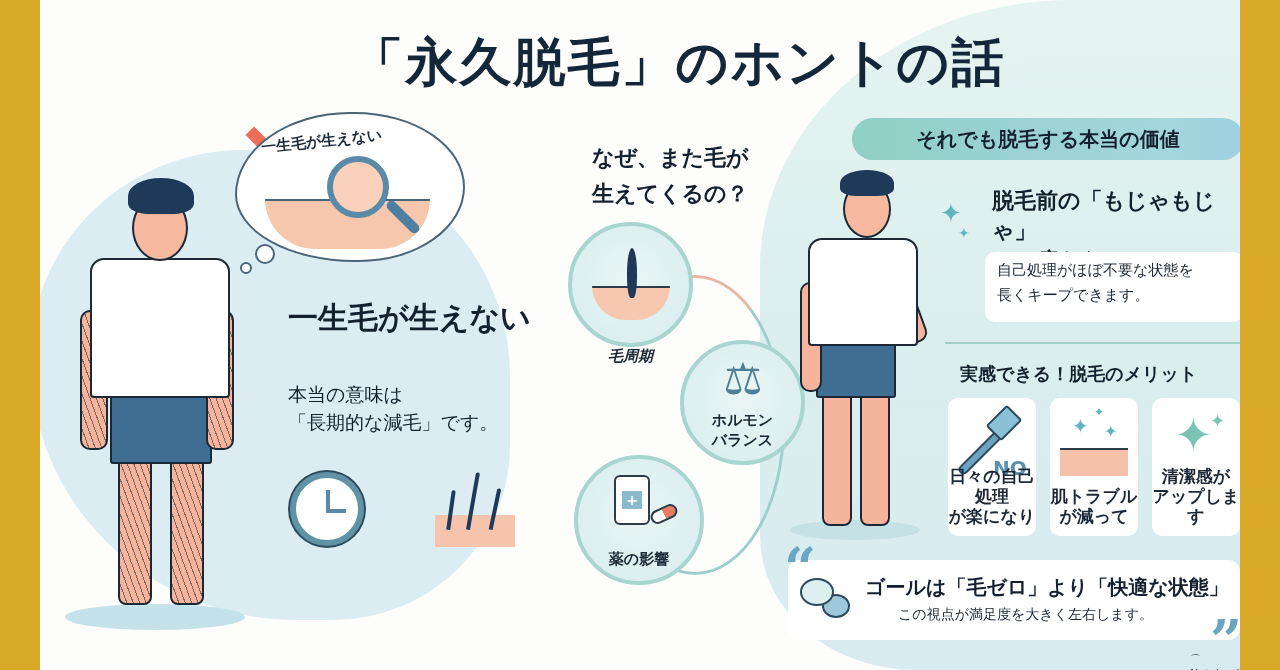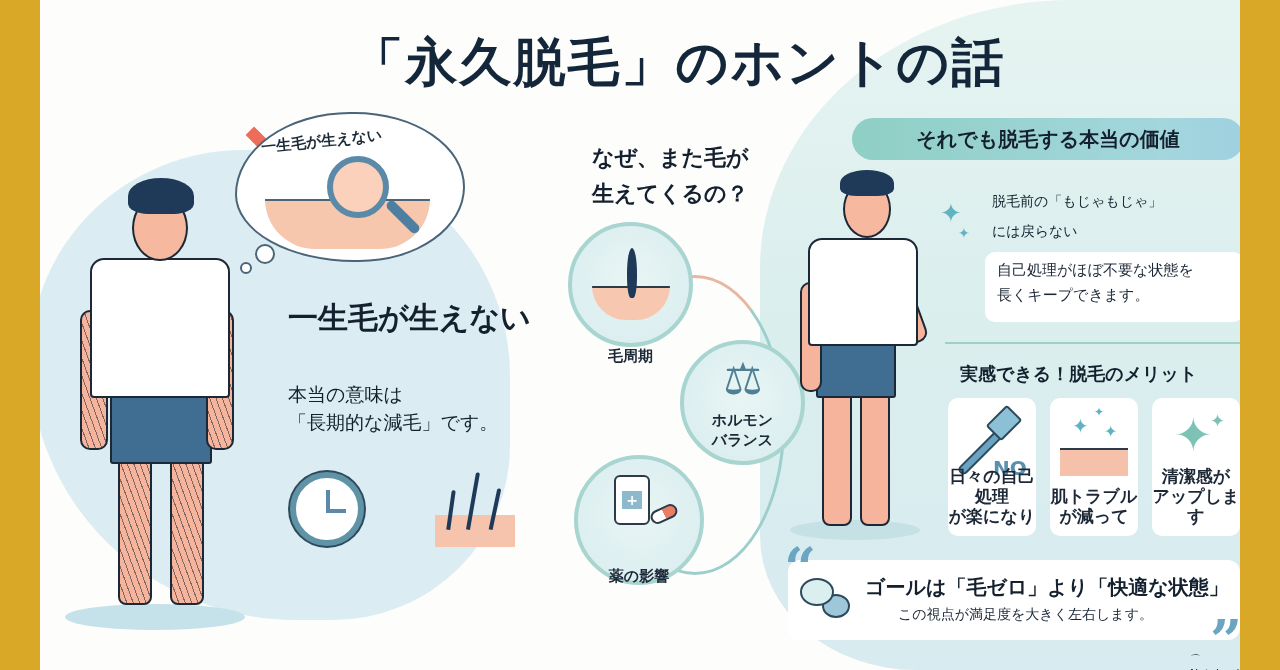--- a/index.html
+++ b/index.html
@@ -42,21 +42,21 @@
   .follicle{position:absolute;left:395px;top:470px;width:80px;height:80px;}
   .follicle .skin{position:absolute;left:0;top:45px;width:80px;height:32px;background:#f6c4ad;}
   .follicle .h{position:absolute;bottom:20px;width:4px;background:#1f3a58;border-radius:3px 3px 0 0;}
   
   .mid-q{position:absolute;left:552px;top:140px;font-size:22px;font-weight:bold;line-height:36px;color:#14202e;}
   .circle{position:absolute;width:125px;height:125px;border-radius:50%;background:radial-gradient(circle at 50% 45%,#e9f5f4 0%,#d7ecef 100%);border:4px solid #a8d5cf;}
   .circle .lbl{position:absolute;width:100%;text-align:center;font-weight:bold;font-size:15px;color:#1c2836;line-height:20px;}
   .arc{position:absolute;border-radius:50%;border:3px solid #9ccfcc;}
   
   .pill-title{position:absolute;left:812px;top:118px;width:392px;height:42px;border-radius:21px;background:linear-gradient(90deg,#8fcfc4,#a3d6dd 80%,#9fd0e0);text-align:center;font-weight:bold;font-size:20px;line-height:42px;color:#14202e;}
-  .r-h{position:absolute;left:952px;top:186px;font-size:14px;font-weight:normal;line-height:30px;color:#14202e;}
+  .r-h{position:absolute;left:952px;top:186px;font-size:22px;font-weight:bold;line-height:30px;color:#14202e;}
   .r-box{position:absolute;left:945px;top:252px;width:258px;height:70px;background:#fff;border-radius:10px;padding:6px 12px;font-size:15px;line-height:25px;color:#1c2836;}
   .divider{position:absolute;left:905px;top:342px;width:300px;height:2px;background:#9fd0c6;}
   .merit-h{position:absolute;left:920px;top:362px;font-size:18px;font-weight:bold;color:#14202e;}
   .merit{position:absolute;top:398px;width:88px;height:138px;background:#fff;border-radius:10px;}
   .merit .ml{position:absolute;left:0;bottom:10px;width:100%;text-align:center;font-size:17px;font-weight:bold;line-height:20px;color:#1c2836;}
   .razor{position:absolute;left:12px;top:20px;width:58px;height:10px;background:#6aa4c2;border:2px solid #2d4a5c;border-radius:5px;transform:rotate(-45deg);transform-origin:left center;top:70px;}
   .razor-head{position:absolute;left:45px;top:10px;width:22px;height:30px;background:#8cc0d6;border:2px solid #2d4a5c;border-radius:3px;transform:rotate(45deg);}
   .no{position:absolute;left:45px;top:58px;font-size:20px;font-weight:bold;color:#5a8fae;}
   .spark{position:absolute;color:#5fb3c2;line-height:1;}
   .skin-strip{position:absolute;left:10px;top:50px;width:68px;height:28px;background:#f6c1aa;border-top:2px solid #2d3a48;}
@@ -124,37 +124,37 @@
   <div class="mid-q">
     <div>なぜ、また毛が</div>
     <div>生えてくるの？</div>
   </div>
 
   <div class="arc" style="left:565px;top:275px;width:180px;height:300px;border-color:#e8b7a3 #9ccfcc #9ccfcc transparent;"></div>
 
   <div class="circle" style="left:528px;top:222px;">
     <div style="position:absolute;left:20px;top:60px;width:78px;height:34px;background:#f7c7b0;border-radius:0 0 40px 40px;border-top:2px solid #2d3a48;"></div>
     <div style="position:absolute;left:55px;top:22px;width:10px;height:50px;background:#1f3a58;border-radius:50% 50% 40% 40%;"></div>
-    <div class="lbl" style="top:120px;">毛周期</div>
+    <div class="lbl" style="top:120px;font-style:italic;">毛周期</div>
   </div>
 
   <div class="circle" style="left:640px;top:340px;">
     <div style="position:absolute;left:20px;top:10px;width:78px;height:50px;color:#4d7f95;font-size:44px;text-align:center;line-height:50px;">⚖</div>
     <div class="lbl" style="top:66px;">
       <div>ホルモン</div>
       <div>バランス</div>
     </div>
   </div>
 
   <div class="circle" style="left:534px;top:455px;width:130px;height:130px;">
     <div style="position:absolute;left:36px;top:16px;width:36px;height:50px;background:#fff;border:2px solid #2d3a48;border-radius:6px;">
       <div style="position:absolute;left:6px;top:14px;width:20px;height:18px;background:#8cb9cc;color:#fff;font-weight:bold;text-align:center;line-height:18px;font-size:14px;">+</div>
     </div>
     <div style="position:absolute;left:72px;top:48px;width:28px;height:14px;border-radius:7px;background:linear-gradient(90deg,#fff 50%,#ec7d63 50%);border:2px solid #2d3a48;transform:rotate(-25deg);"></div>
-    <div class="lbl" style="top:90px;margin-top:17px;">薬の影響</div>
+    <div class="lbl" style="top:90px;">薬の影響</div>
   </div>
 
   <div class="pill-title">それでも脱毛する本当の価値</div>
 
   <div class="fig">
     <div class="shadow" style="left:750px;top:520px;width:130px;height:20px;background:#c6e1e6;"></div>
     <div class="leg" style="left:782px;top:388px;width:30px;height:138px;"></div>
     <div class="leg" style="left:820px;top:388px;width:30px;height:138px;"></div>
     <div class="shorts" style="left:776px;top:342px;width:80px;height:56px;"></div>
     <div class="arm" style="left:760px;top:282px;width:22px;height:110px;"></div>

